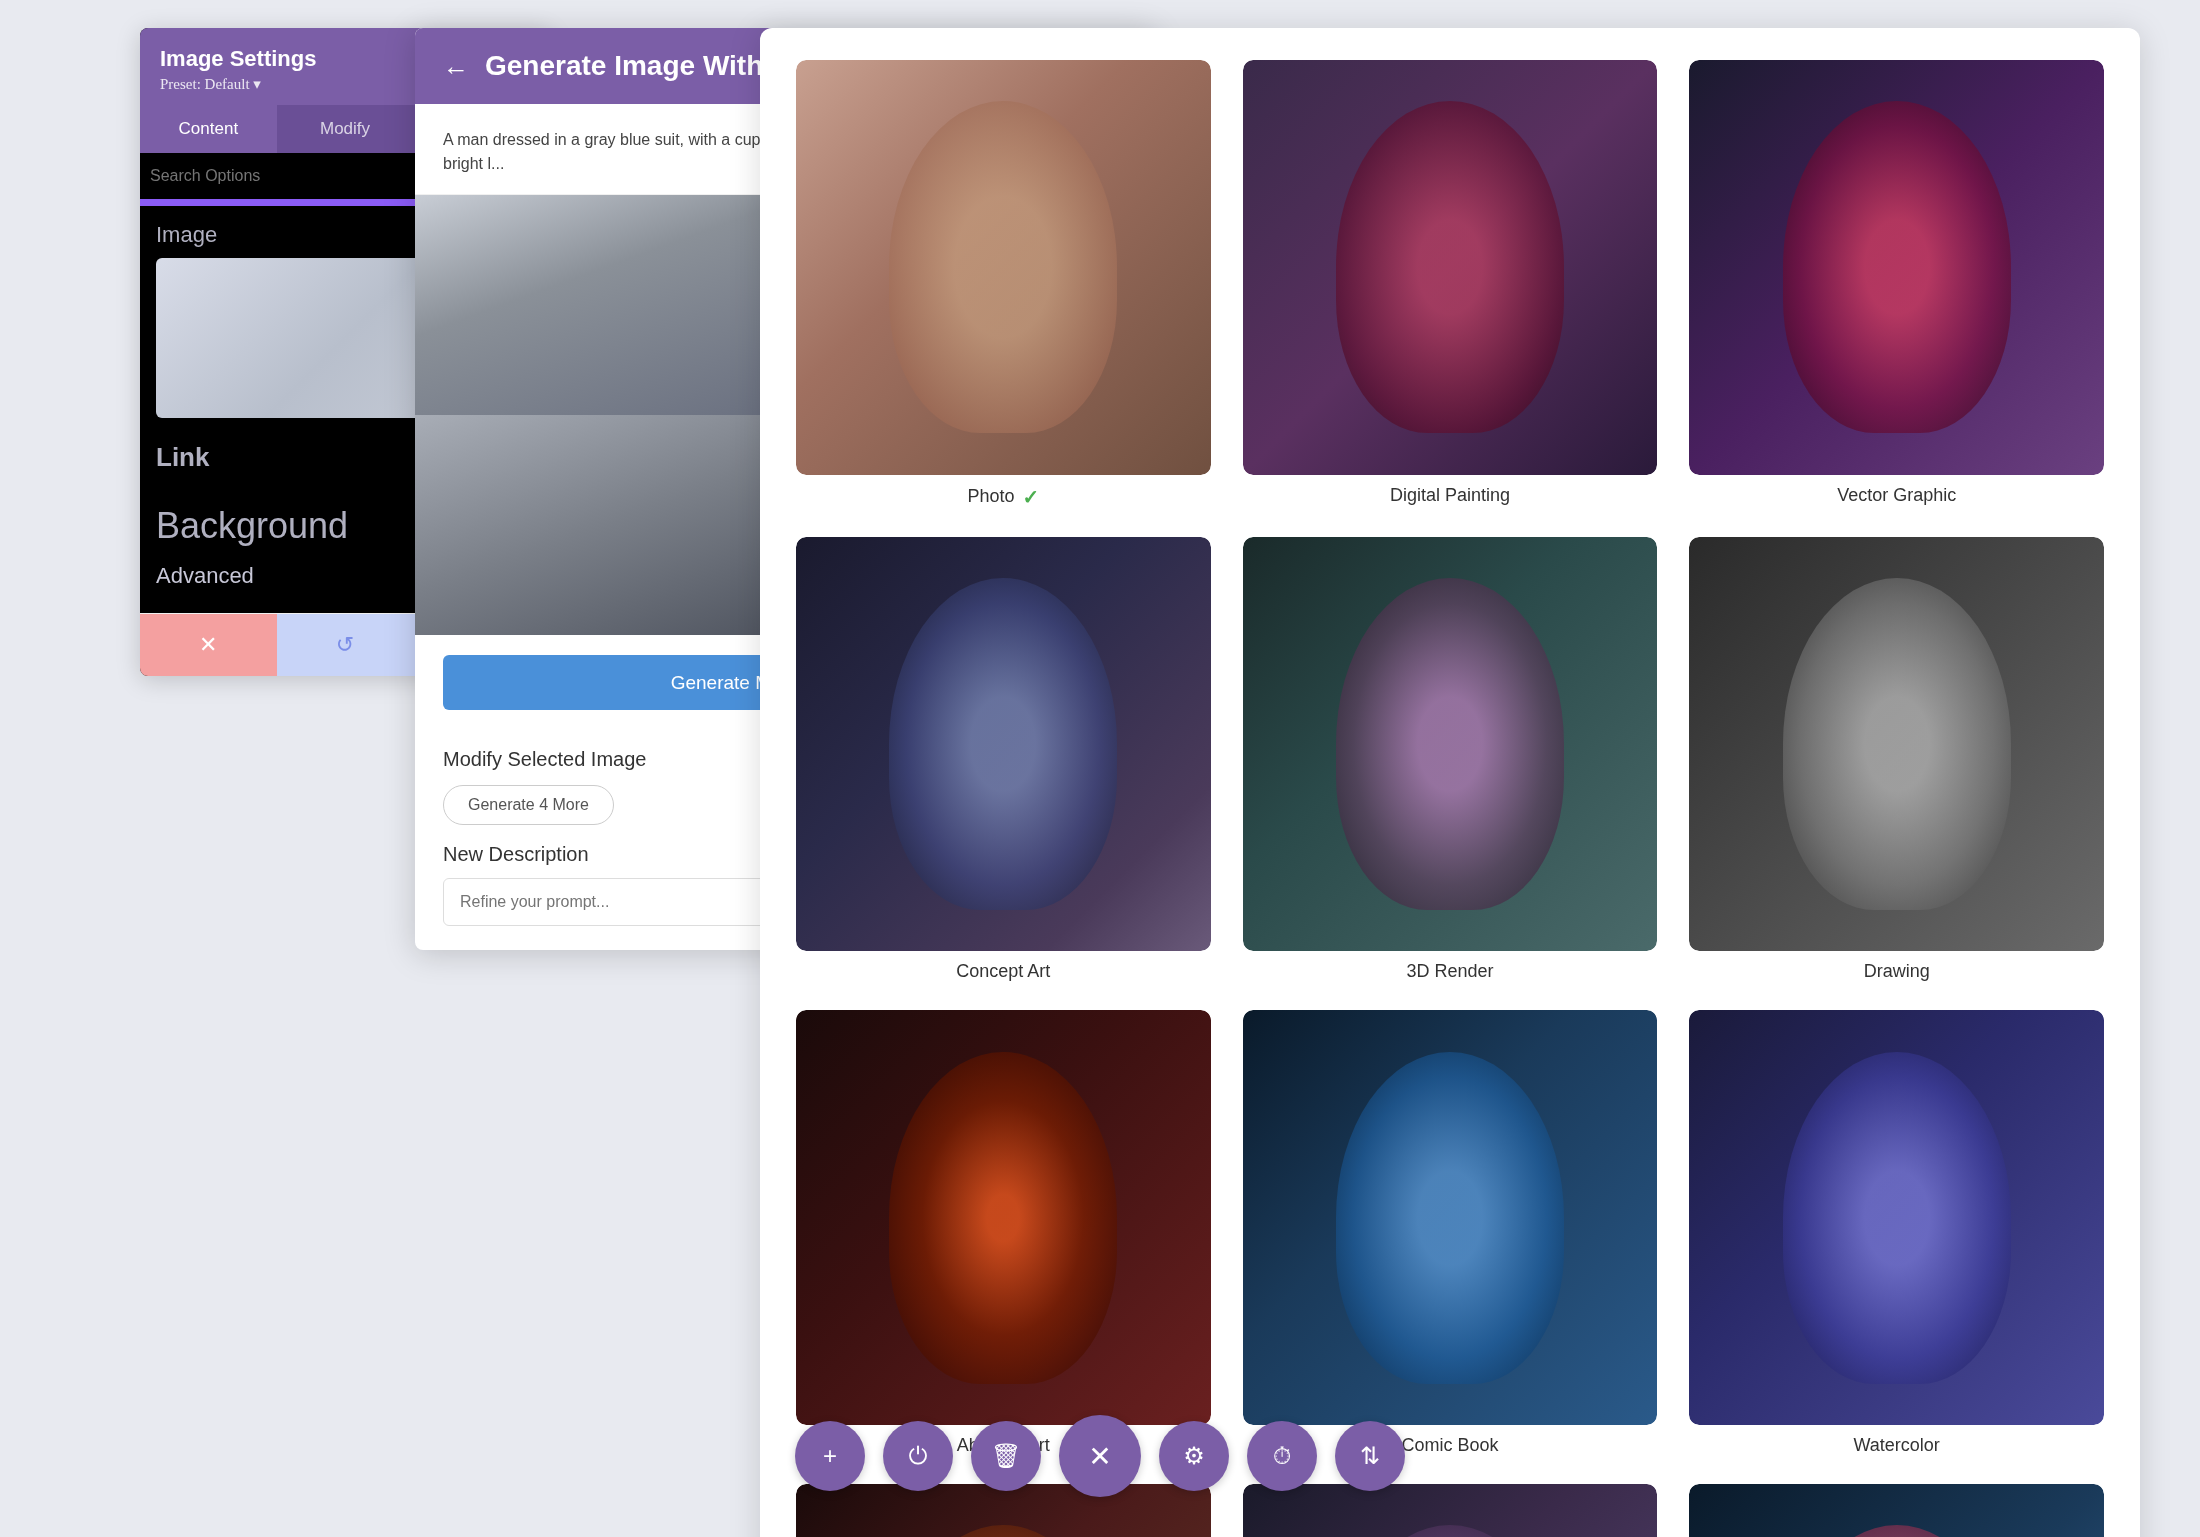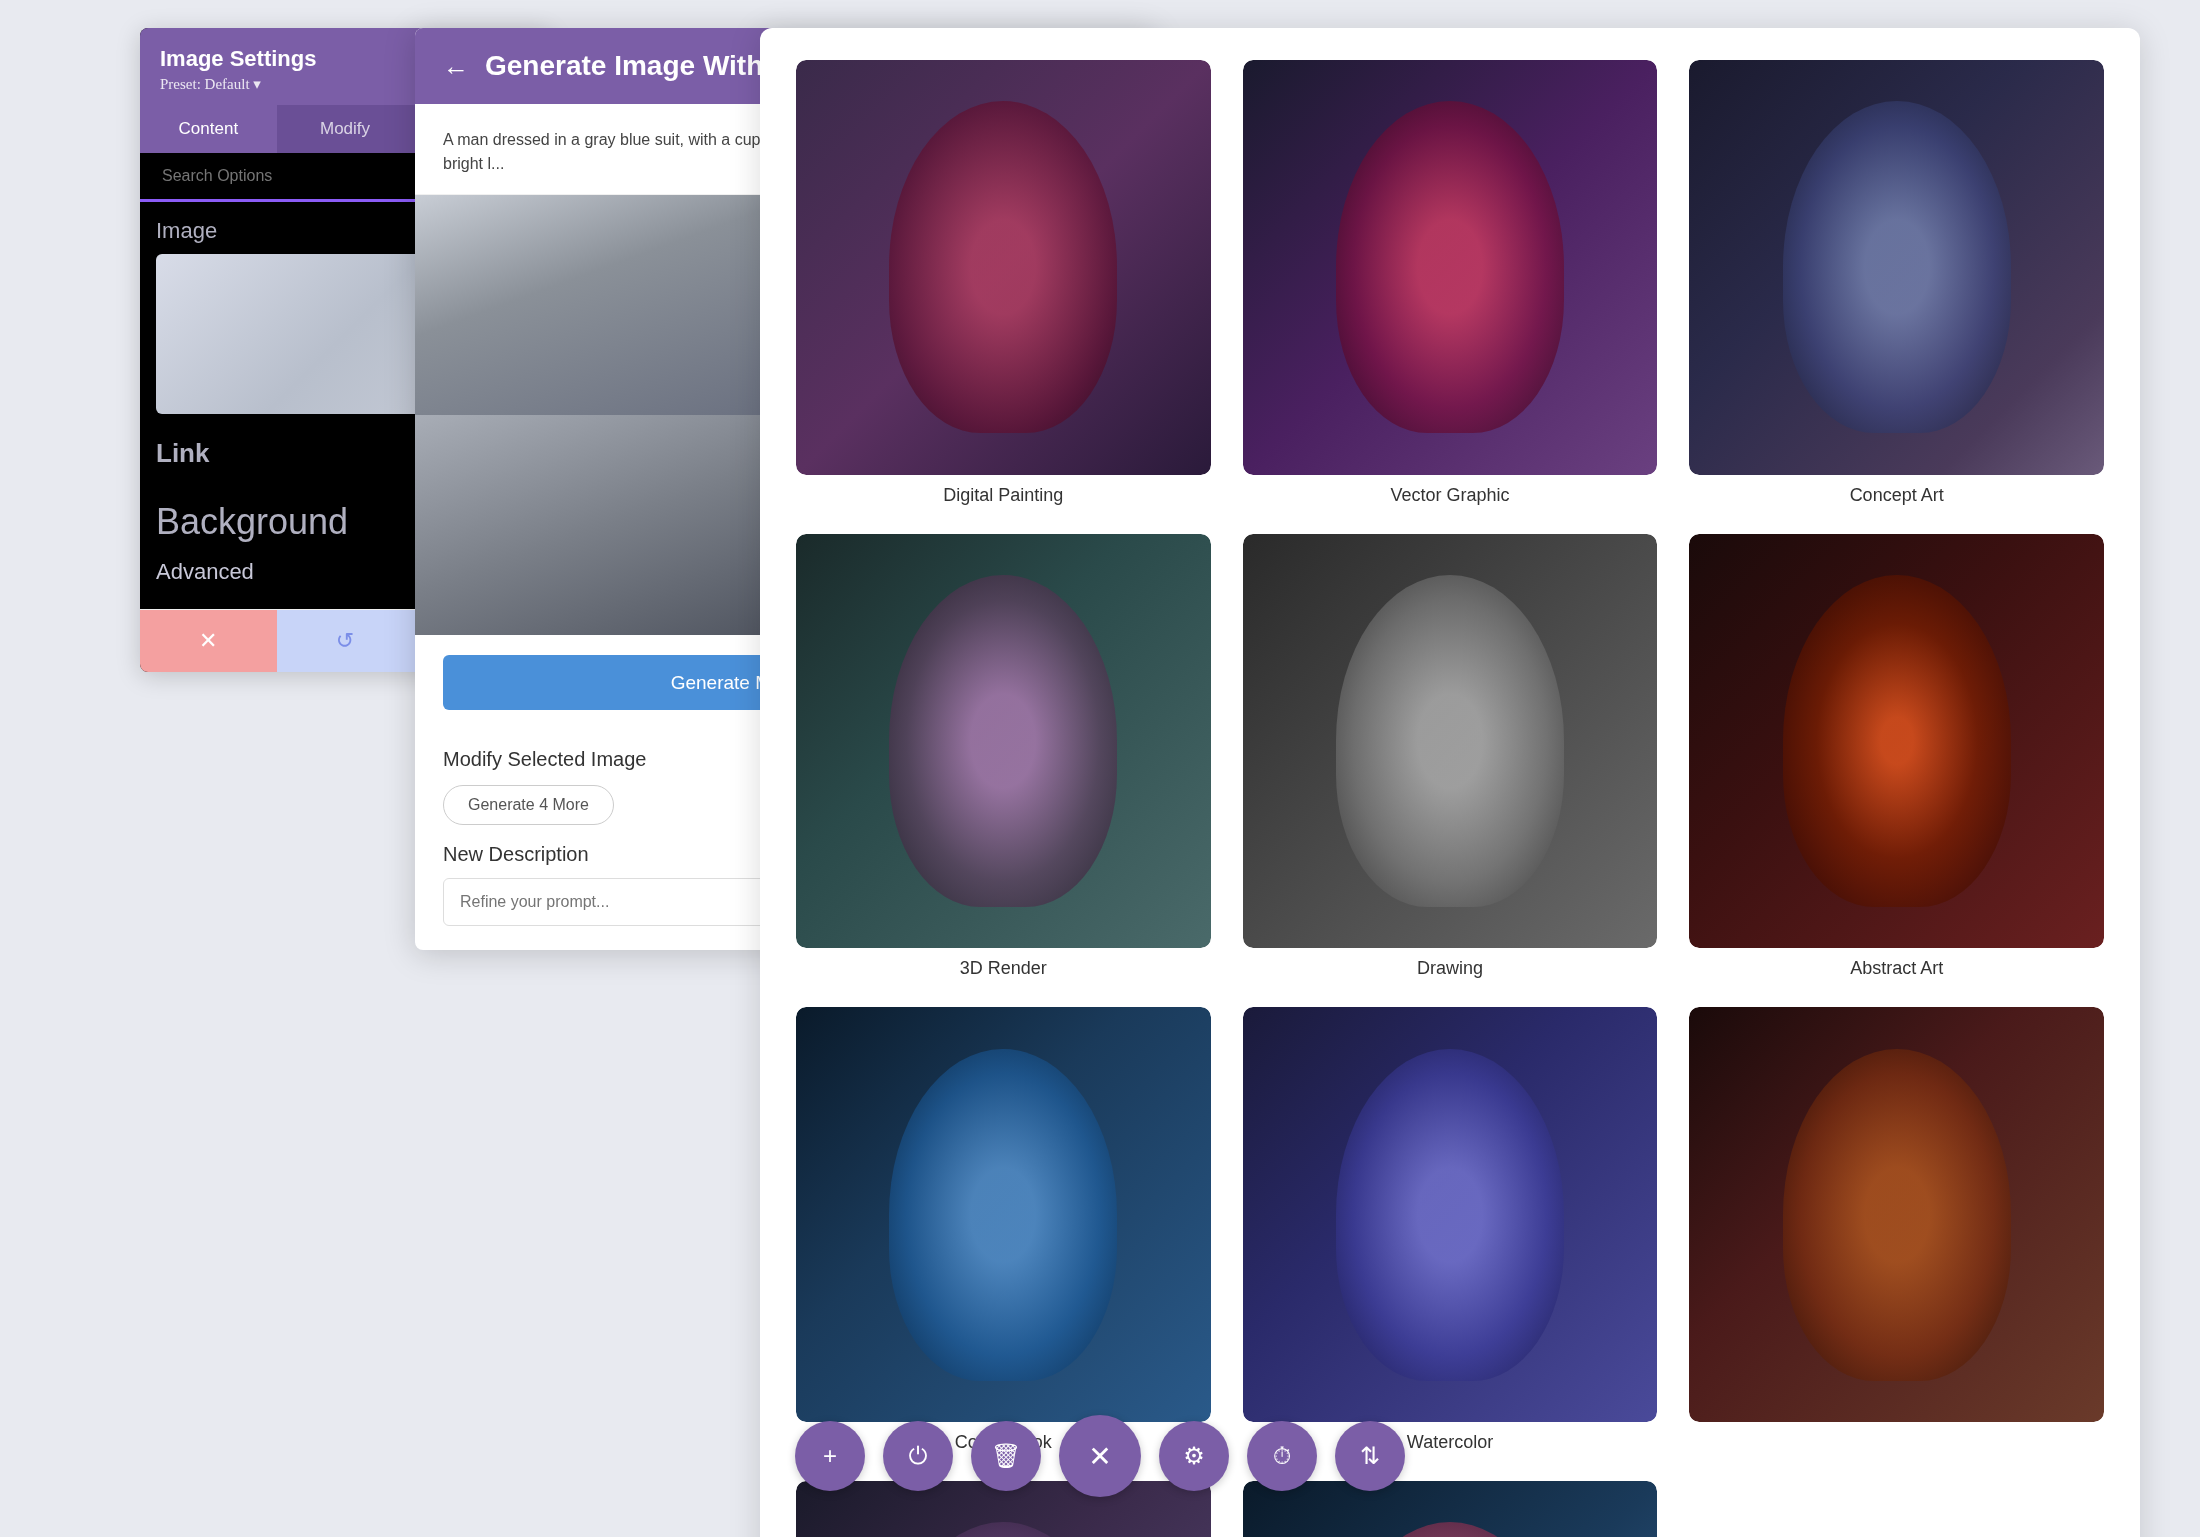--- a/index.html
+++ b/index.html
@@ -56,22 +56,22 @@
       font-size: 17px;
       color: rgba(255,255,255,0.75);
       cursor: pointer;
     }
     .panel-tab.active {
       background: #7b5ea7;
       color: #fff;
       font-weight: 500;
     }
     .panel-search {
-      padding: 14px 22px;
-      border-bottom: 3px solid #8b5cf6;
+      padding: 14px 10px;
+      border-bottom: 7px solid #8b5cf6;
     }
     .panel-search input {
       width: 100%;
       border: none;
       background: transparent;
       font-size: 16px;
       color: #aaa;
       outline: none;
     }
     .panel-section {
@@ -458,20 +458,33 @@
   </div>
   <div class="gen-new-desc-section">
     <div class="gen-new-desc-label">New Description</div>
     <input class="gen-new-desc-input" type="text" placeholder="Refine your prompt..." style="">
   </div>
 </div>
 
 <div class="style-panel">
   <div class="style-grid">
 
+    <div class="style-item">
+      <div class="style-img">
+        <div class="style-img-inner style-photo">
+          <div class="portrait-overlay">
+              <div class="portrait-shape p-photo"></div>
+            </div>
+        </div>
+      </div>
+      <div class="style-label-row">
+        <span class="style-label">Photo</span>
+        <span class="style-check">✓</span>
+      </div>
+    </div>
 
     <div class="style-item">
       <div class="style-img">
         <div class="style-img-inner style-digital">
           <div class="portrait-overlay">
               <div class="portrait-shape p-digital"></div>
             </div>
         </div>
       </div>
       <div class="style-label-row">

